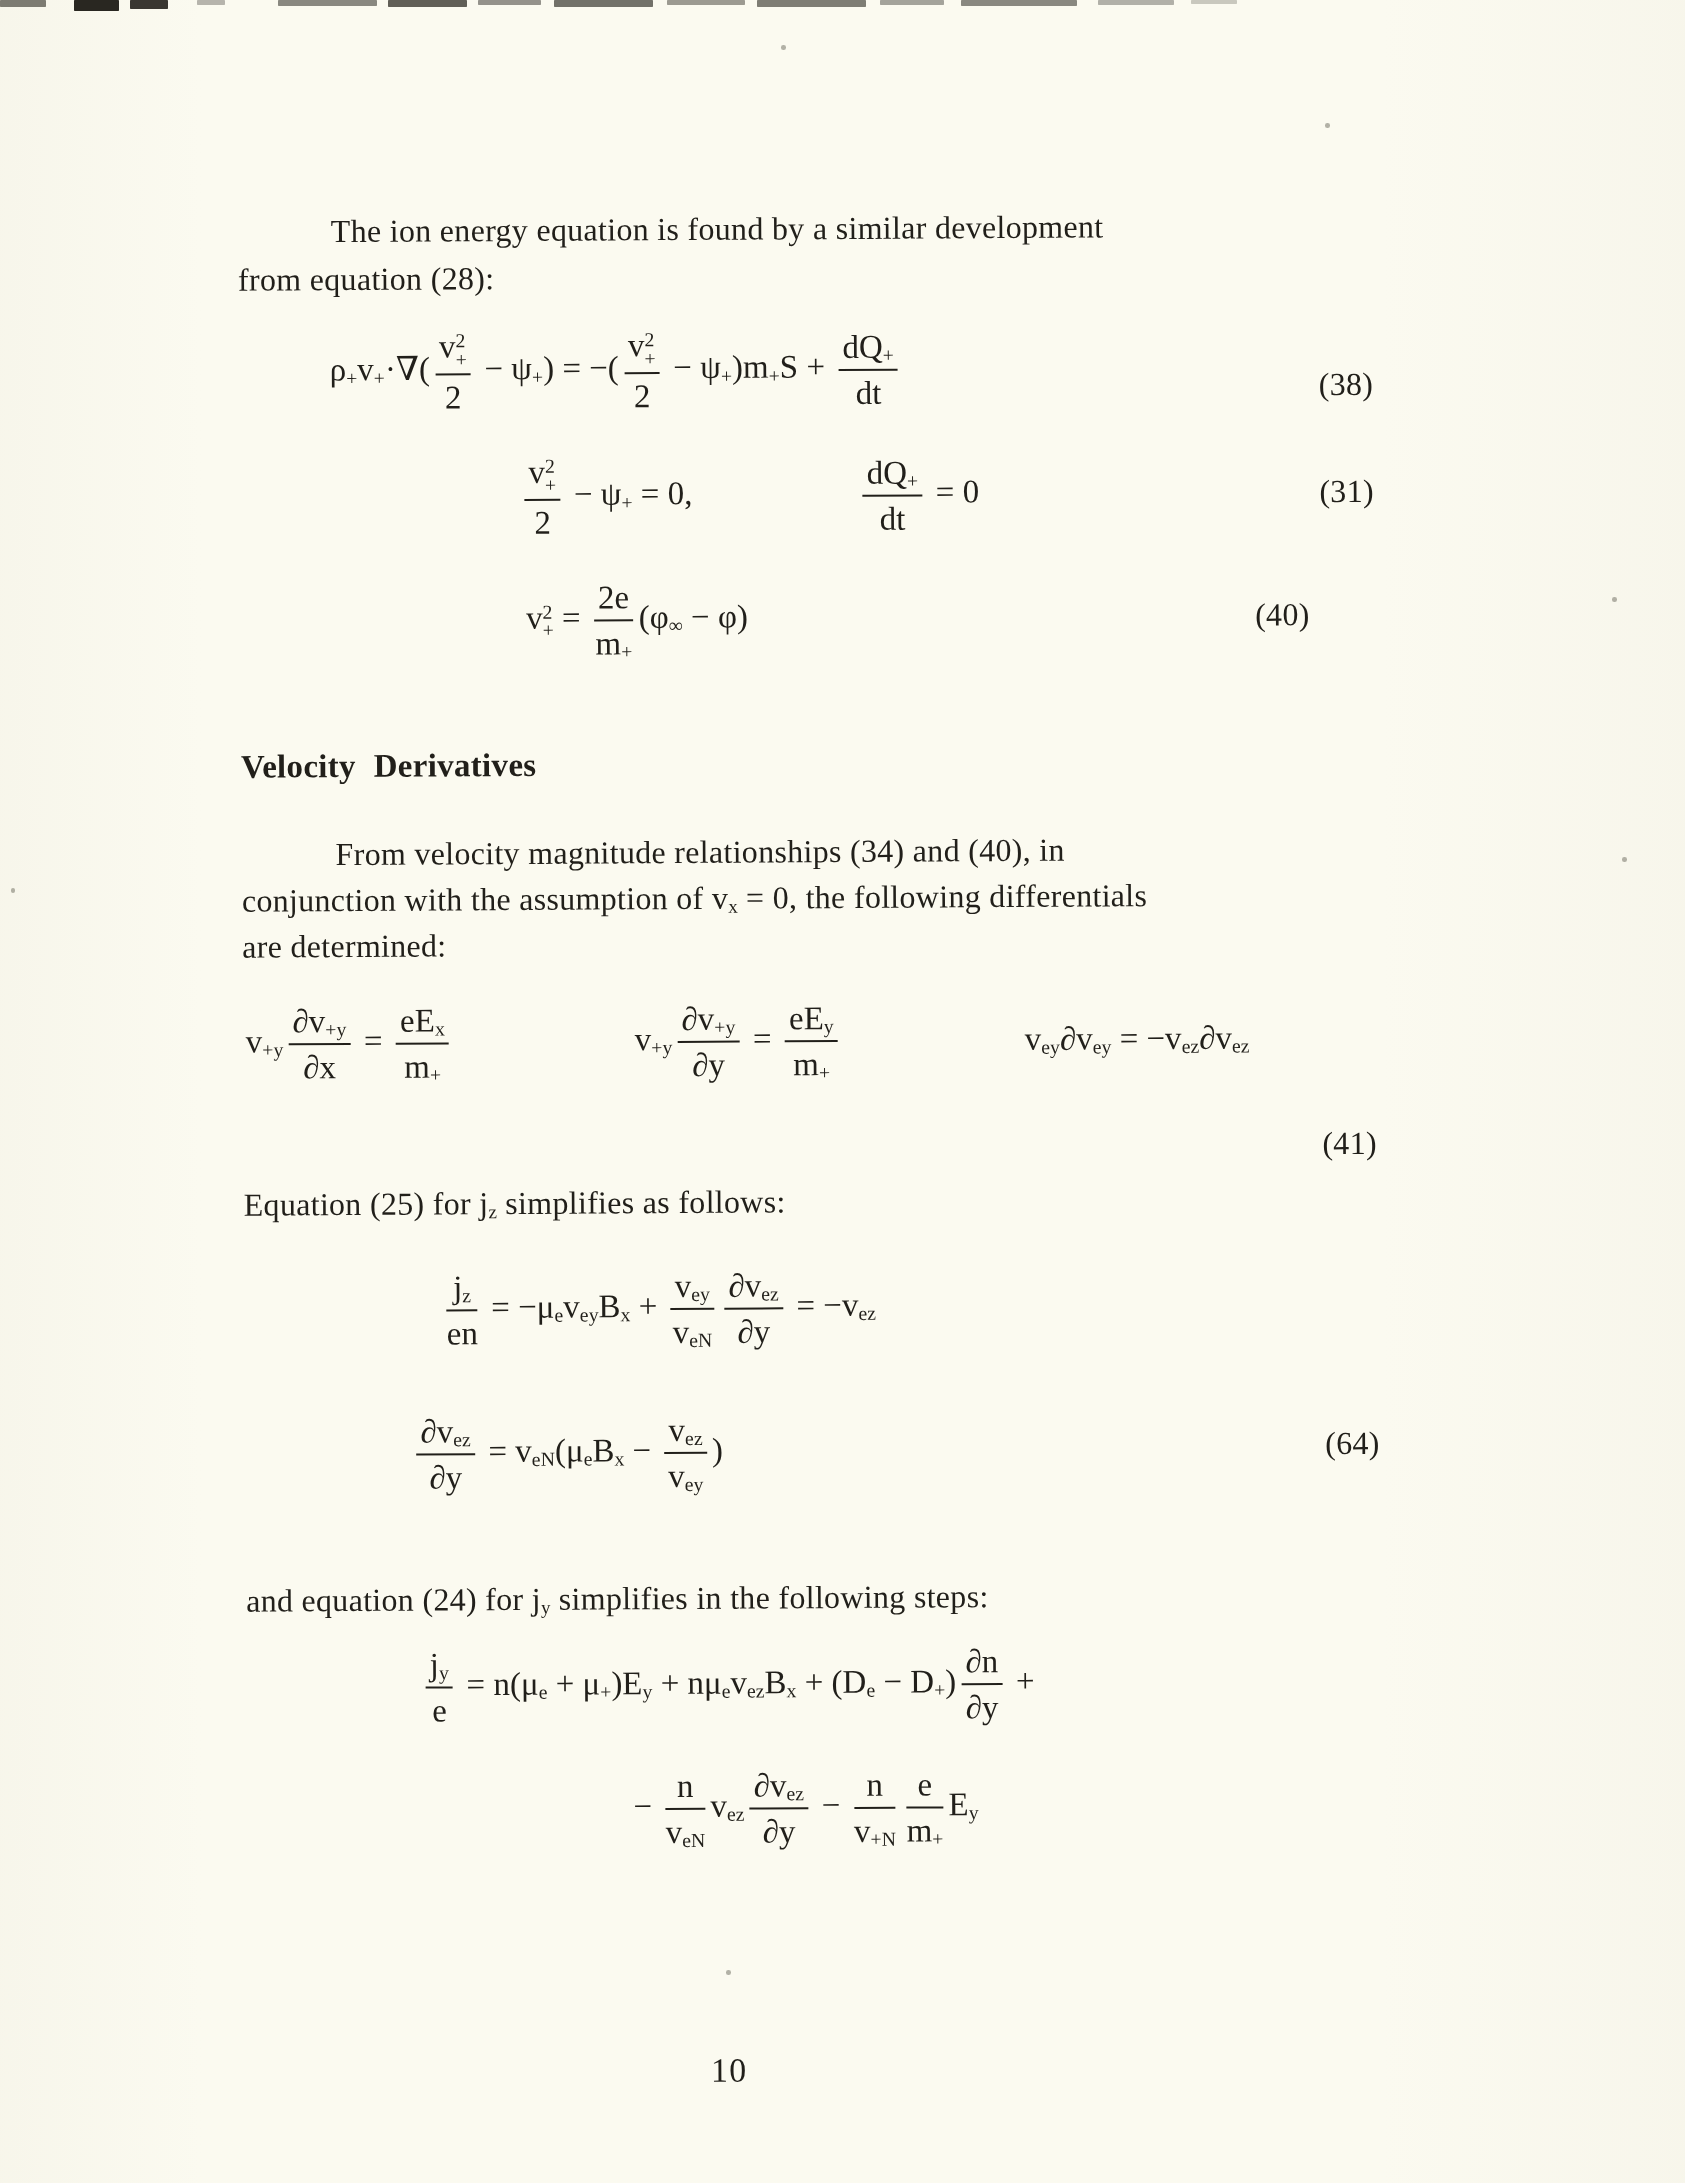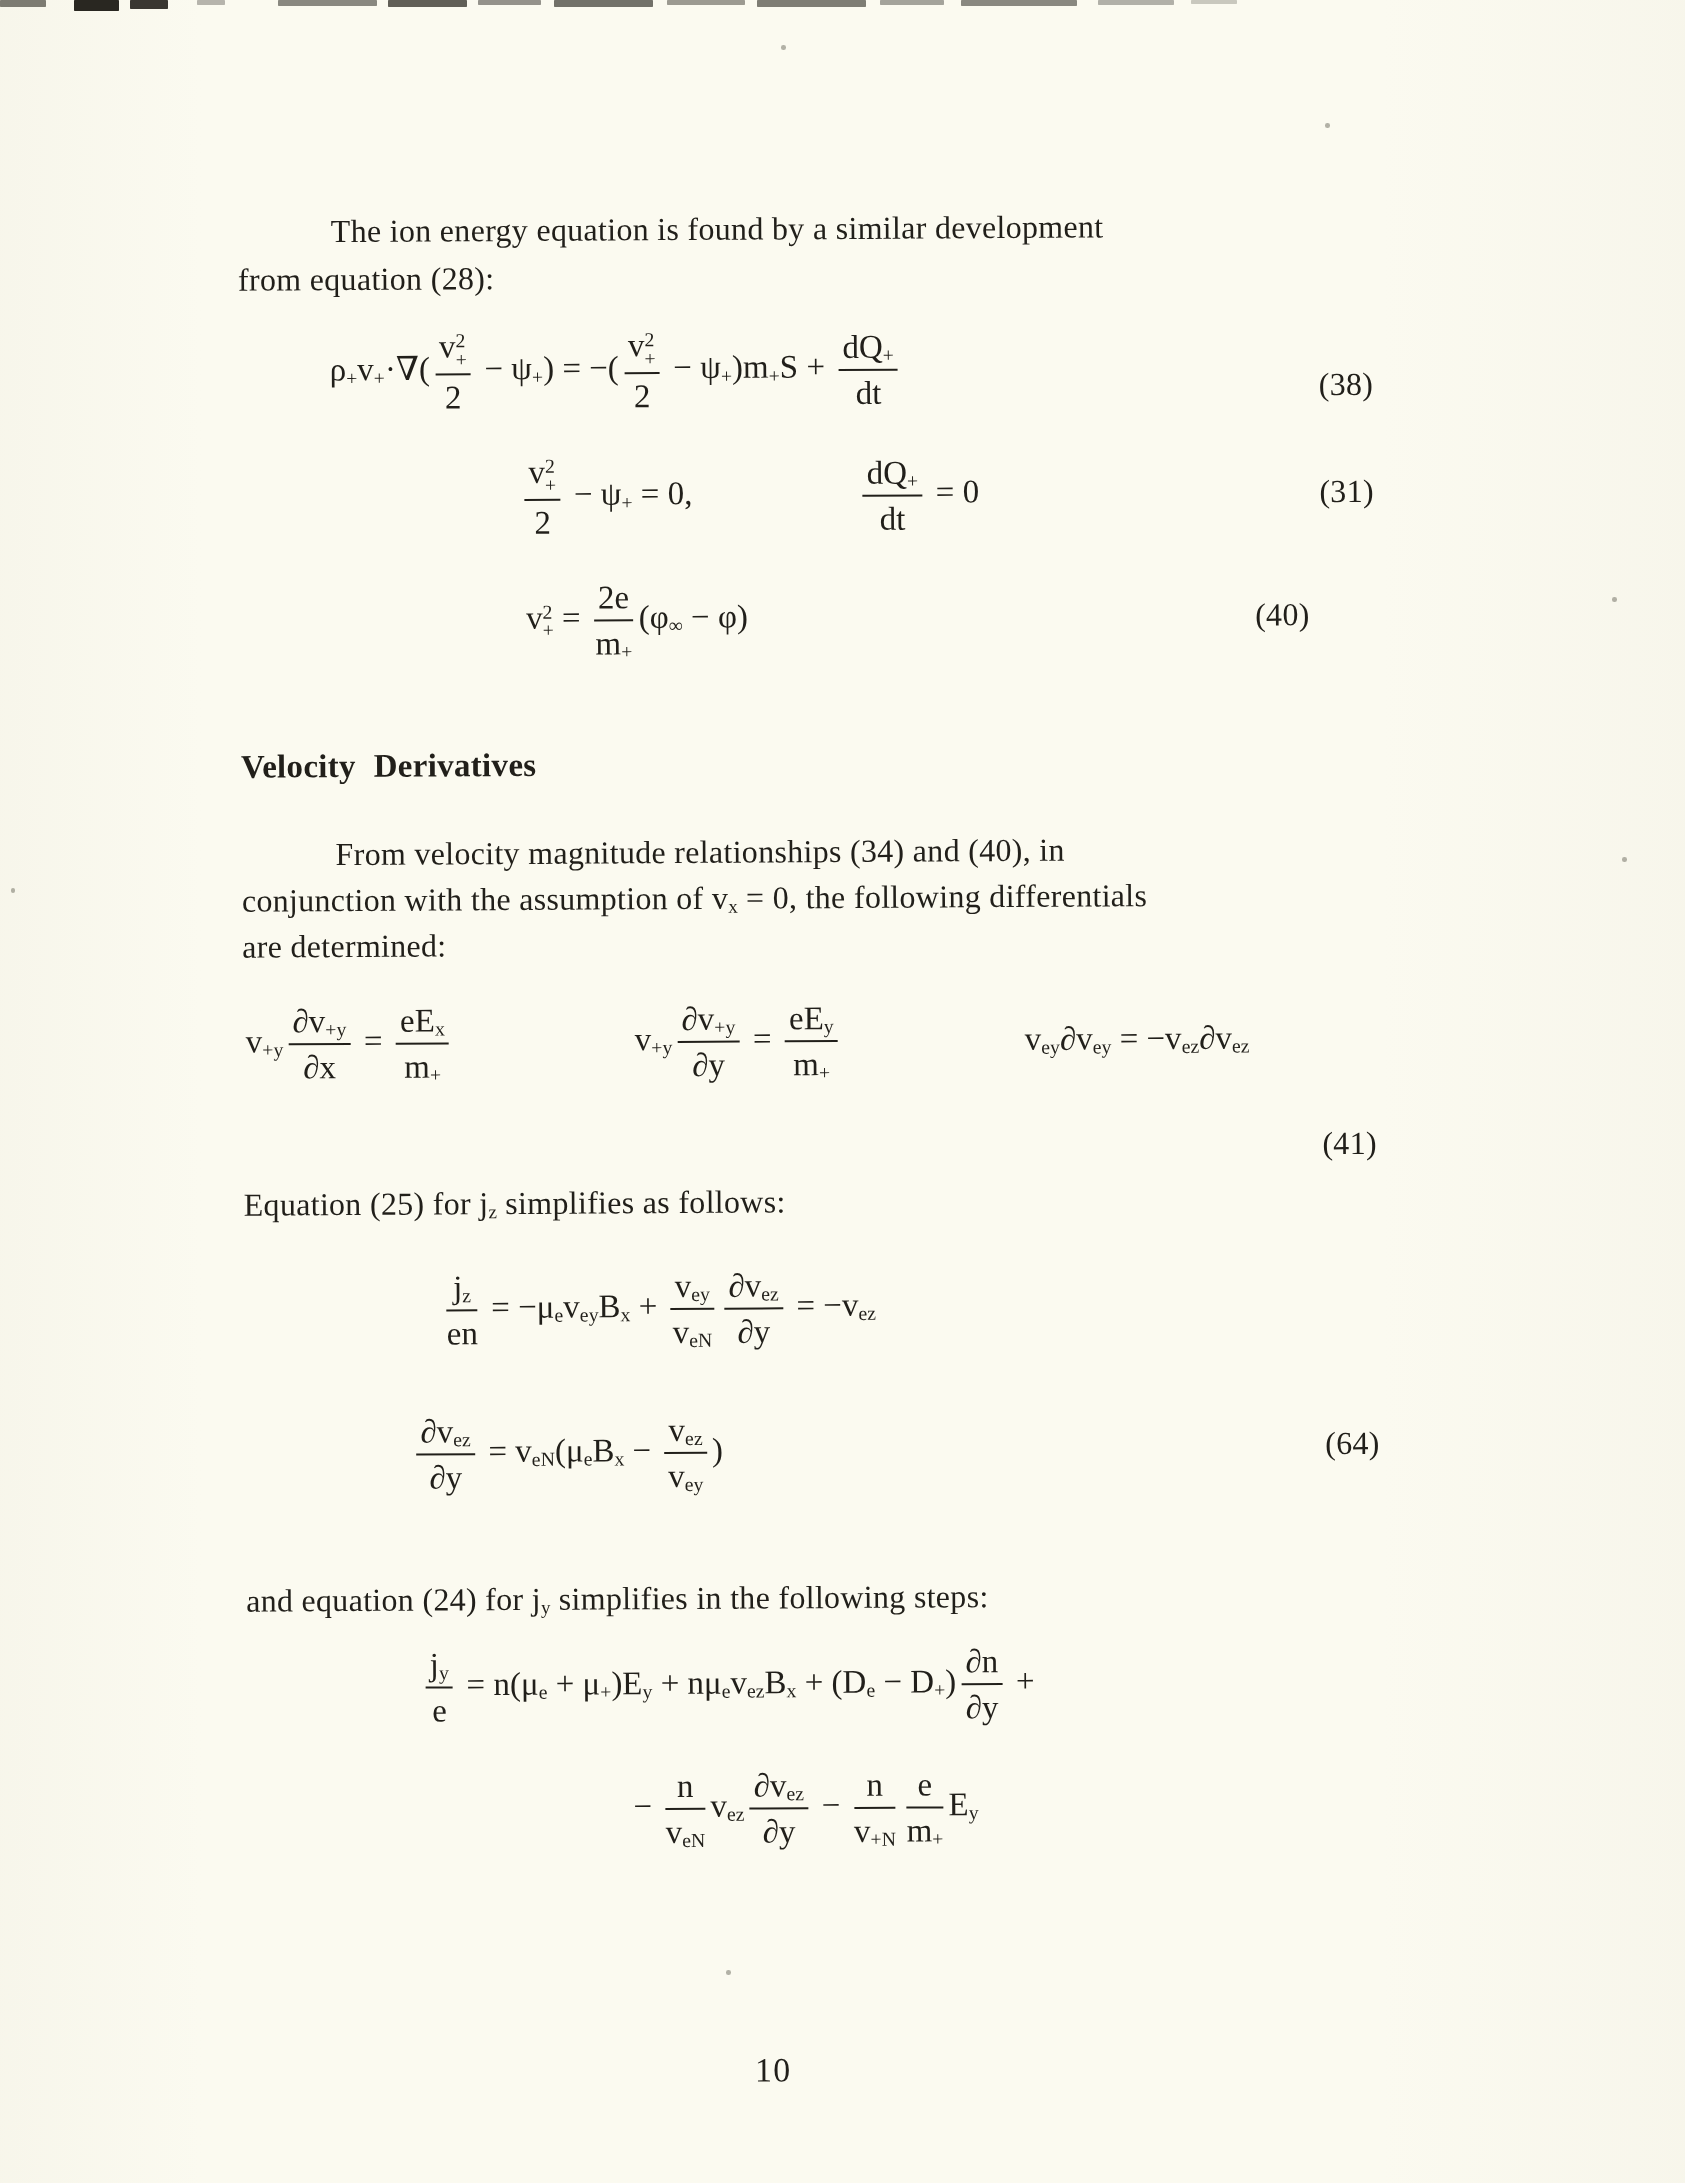--- a/index.html
+++ b/index.html
@@ -47,21 +47,21 @@
   .l42{left:1323px;top:1428px;}
 
   sub{font-size:.6em;line-height:0;position:relative;bottom:-.22em;vertical-align:baseline;letter-spacing:0;}
   .ss{display:inline-block;vertical-align:-.42em;font-size:.6em;line-height:1;text-align:left;letter-spacing:0;}
   .ss span{display:block;}
   .ss .ss-sup{margin-bottom:-.08em;}
   .frac{display:inline-block;vertical-align:middle;text-align:center;margin:0 5.3px;line-height:1.1;}
   .frac>.num{display:block;border-bottom:2.6px solid #211f1a;padding:0 4px 4px;}
   .frac>.den{display:block;padding-top:4px;}
 
-  .pageno{position:absolute;left:749px;top:2051px;font-size:34px;letter-spacing:1.3px;}
+  .pageno{position:absolute;left:705px;top:2051px;font-size:34px;letter-spacing:1.3px;}
 </style>
 </head>
 <body>
 
 <div class="page">
   <div class="artifacts">
       <div class="dash" style="left: 0px; width: 46px; height: 6.6px; opacity: 0.55;"></div>
       <div class="dash" style="left: 74px; width: 45px; height: 10.6px; opacity: 0.92;"></div>
       <div class="dash" style="left: 130px; width: 38px; height: 9.3px; opacity: 0.85;"></div>
       <div class="dash" style="left: 197px; width: 28px; height: 5.3px; opacity: 0.3;"></div>

